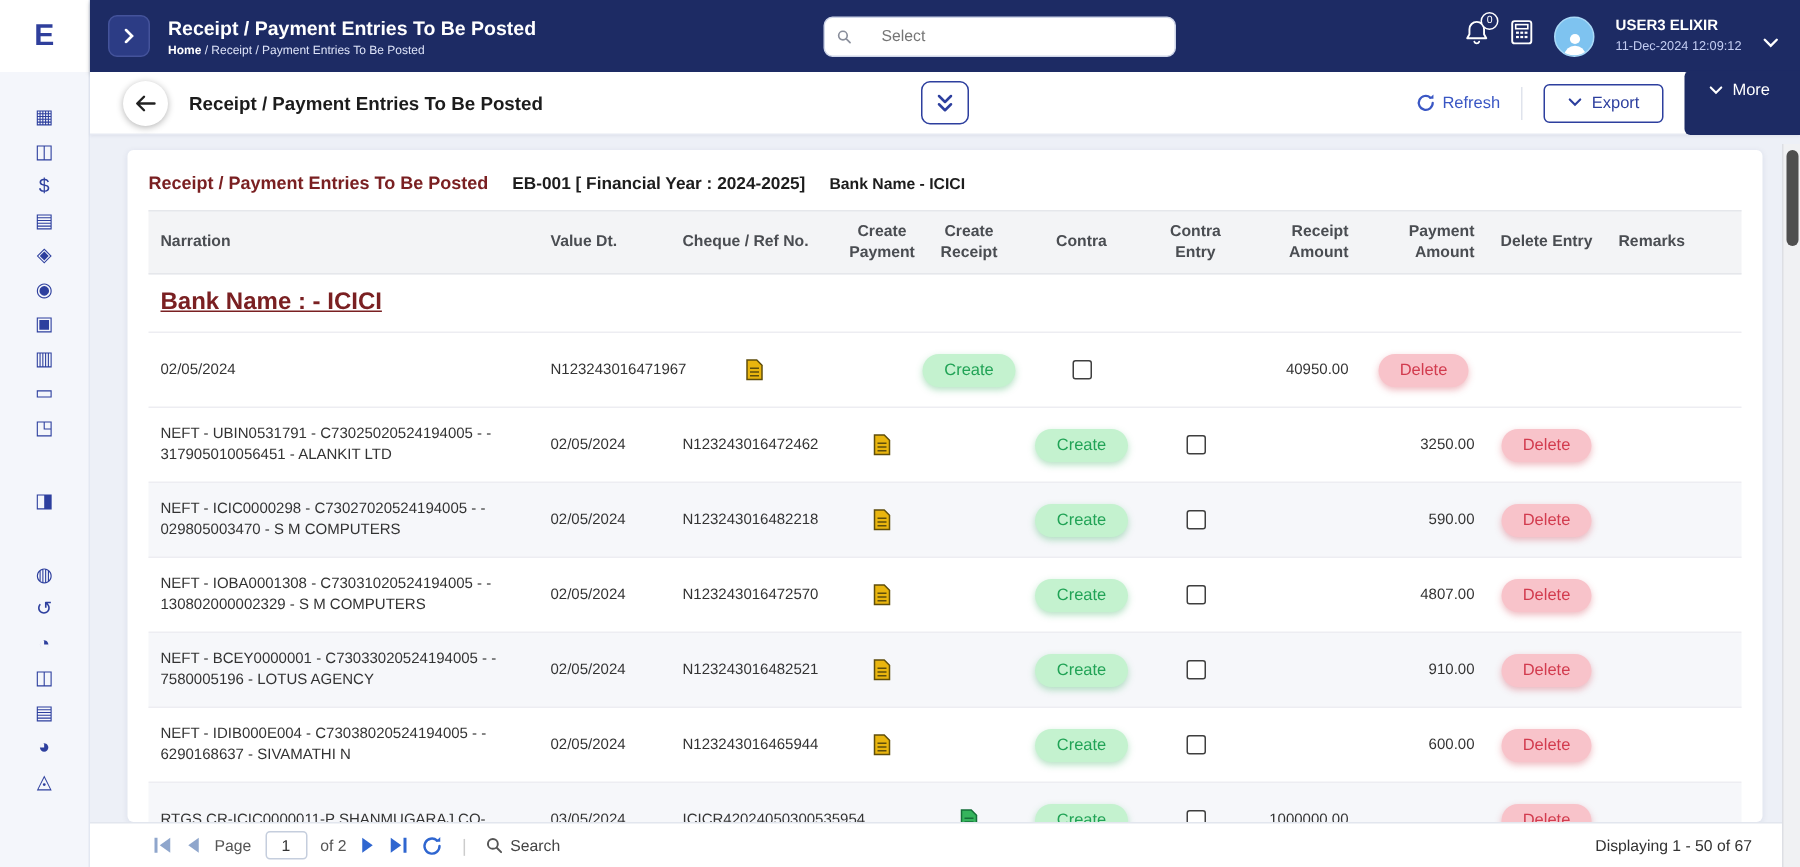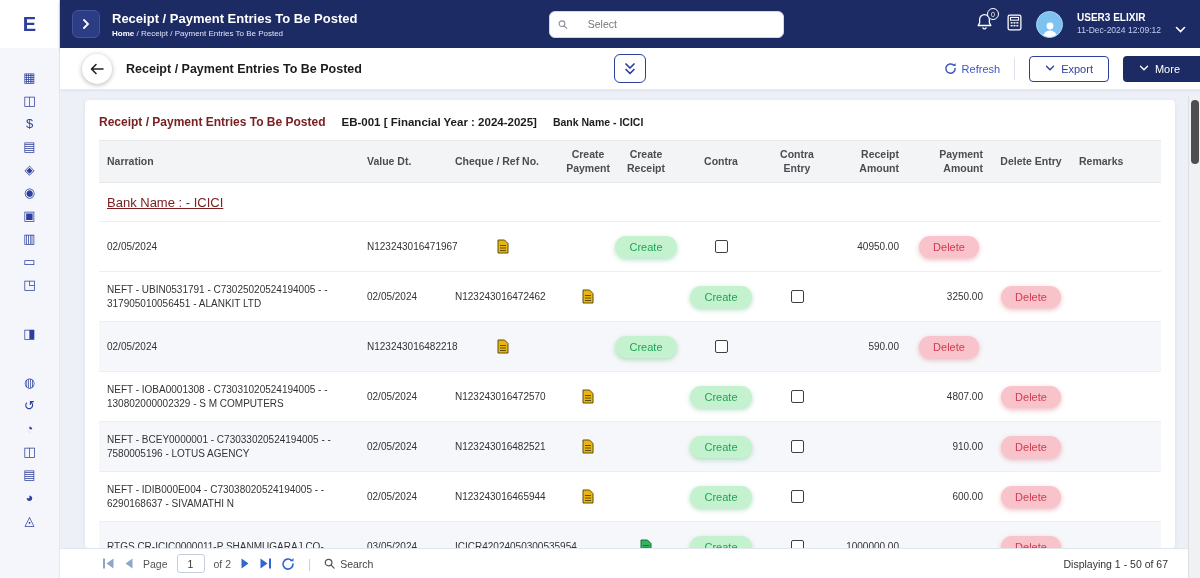--- a/index.html
+++ b/index.html
@@ -40,38 +40,38 @@
   
   .toolbar { height:42px; background:#fff; border-bottom:1px solid #e6e9f2; display:flex; align-items:center; padding:0 0 0 22px; box-shadow:0 1px 2px rgba(30,40,90,.06); position:relative; z-index:2; }
   .back-btn { width:30px; height:30px; border-radius:50%; background:#fff; box-shadow:0 1px 5px rgba(0,0,0,.3); display:flex; align-items:center; justify-content:center; cursor:pointer; }
   .tbar-title { margin-left:14px; font-size:12.5px; font-weight:bold; color:#1c1c1c; }
   .tbar-center { position:absolute; left:50%; transform:translateX(-50%); }
   .dbl-chevron-btn { width:32px; height:29px; border:1px solid #2d3f9e; border-radius:6px; background:#fff; display:flex; align-items:center; justify-content:center; cursor:pointer; }
   .tbar-right { margin-left:auto; display:flex; align-items:center; }
   .refresh-link { display:flex; align-items:center; gap:5px; color:#3a57c4; font-size:11px; cursor:pointer; }
   .v-div { width:1px; height:22px; background:#dfe3ec; margin:0 14px; }
   .export-btn { display:flex; align-items:center; gap:6px; border:1px solid #2d3f9e; color:#2d3f9e; background:#fff; border-radius:4px; font-size:11px; padding:6px 15px; cursor:pointer; font-family:inherit; }
-  .more-btn { display:flex; align-items:center; gap:6px; background:#1d2b64; color:#fff; border:none; border-radius:4px 0 0 4px; font-size:11px; padding:7px 20px 7px 16px; margin-left:14px; cursor:pointer; font-family:inherit; }
+  .more-btn { display:flex; align-items:center; gap:6px; background:#1d2b64; color:#fff; border:none; border-radius:4px 0 0 4px; font-size:11px; padding:7px 20px 24px 16px; margin-left:14px; cursor:pointer; font-family:inherit; }
 
   
   .content { flex:1; padding:10px 25px 0 25px; overflow:hidden; }
   .card { background:#fff; border-radius:4px; box-shadow:0 1px 4px rgba(30,40,90,.08); height:448px; overflow:hidden; padding:0 14px; }
   .panel-head { display:flex; align-items:baseline; gap:16px; padding:15px 0 11px 0; }
   .panel-title { color:#7a2022; font-size:12px; font-weight:bold; }
   .panel-code { font-size:11.5px; font-weight:bold; color:#1d1d1d; }
   .panel-bank { font-size:10.5px; font-weight:bold; color:#1d1d1d; }
 
   .tgrid { display:grid; grid-template-columns:260px 88px 112px 58px 58px 92px 60px 80px 84px 80px 1fr; }
   .thead { background:#f3f4f6; border-top:1px solid #e5e7eb; border-bottom:1px solid #e5e7eb; }
   .th { font-size:10.5px; font-weight:bold; color:#4a4d52; padding:7px 8px; display:flex; align-items:center; line-height:1.3; }
   .th.c { justify-content:center; text-align:center; }
   .th.r { justify-content:flex-end; text-align:right; }
 
   .group-row { padding:10px 8px; border-bottom:1px solid #ededf2; }
-  .group-label { color:#7a2022; font-size:13px; font-weight:normal; text-decoration:underline; }
+  .group-label { color:#7a2022; font-size:16px; font-weight:bold; text-decoration:underline; }
 
   .trow { min-height:50px; align-items:center; border-bottom:1px solid #ededf2; }
   .trow:nth-child(2n+3) { background:#f6f7fa; }
   .cell { padding:4px 8px; font-size:10px; color:#333; line-height:1.4; }
   .cell.c { display:flex; justify-content:center; }
   .cell.r { text-align:right; }
   .narr { max-width:258px; }
 
   .pill { border:none; border-radius:12px; font-size:11px; padding:5px 14px; cursor:pointer; font-family:inherit; }
   .pill.create { background:#c4f2cf; color:#21a356; box-shadow:0 2px 5px rgba(46,171,90,.35); }
@@ -316,20 +316,21 @@
     </div>
     <div class="cell r"></div>
     <div class="cell r">3250.00</div>
     <div class="cell c">
       <button class="pill delete">Delete</button>
     </div>
     <div class="cell"></div>
   </div>
 
   <div class="tgrid trow">
+    <div class="cell narr">NEFT - ICIC0000298 - C73027020524194005 - - 029805003470 - S M COMPUTERS</div>
     <div class="cell">02/05/2024</div>
     <div class="cell">N123243016482218</div>
     <div class="cell c">
       <svg class="docicon" width="12" height="15" viewBox="0 0 12 15">
                   <path class="body" d="M1 1 h6.5 L11 4.5 V14 H1 Z"></path>
                   <path class="line" d="M3 6.5 H9 M3 9 H9 M3 11.5 H9" fill="none"></path>
                 </svg>
     </div>
     <div class="cell c">
       <svg class="docicon" width="12" height="15" viewBox="0 0 12 15" style="visibility: hidden;">

